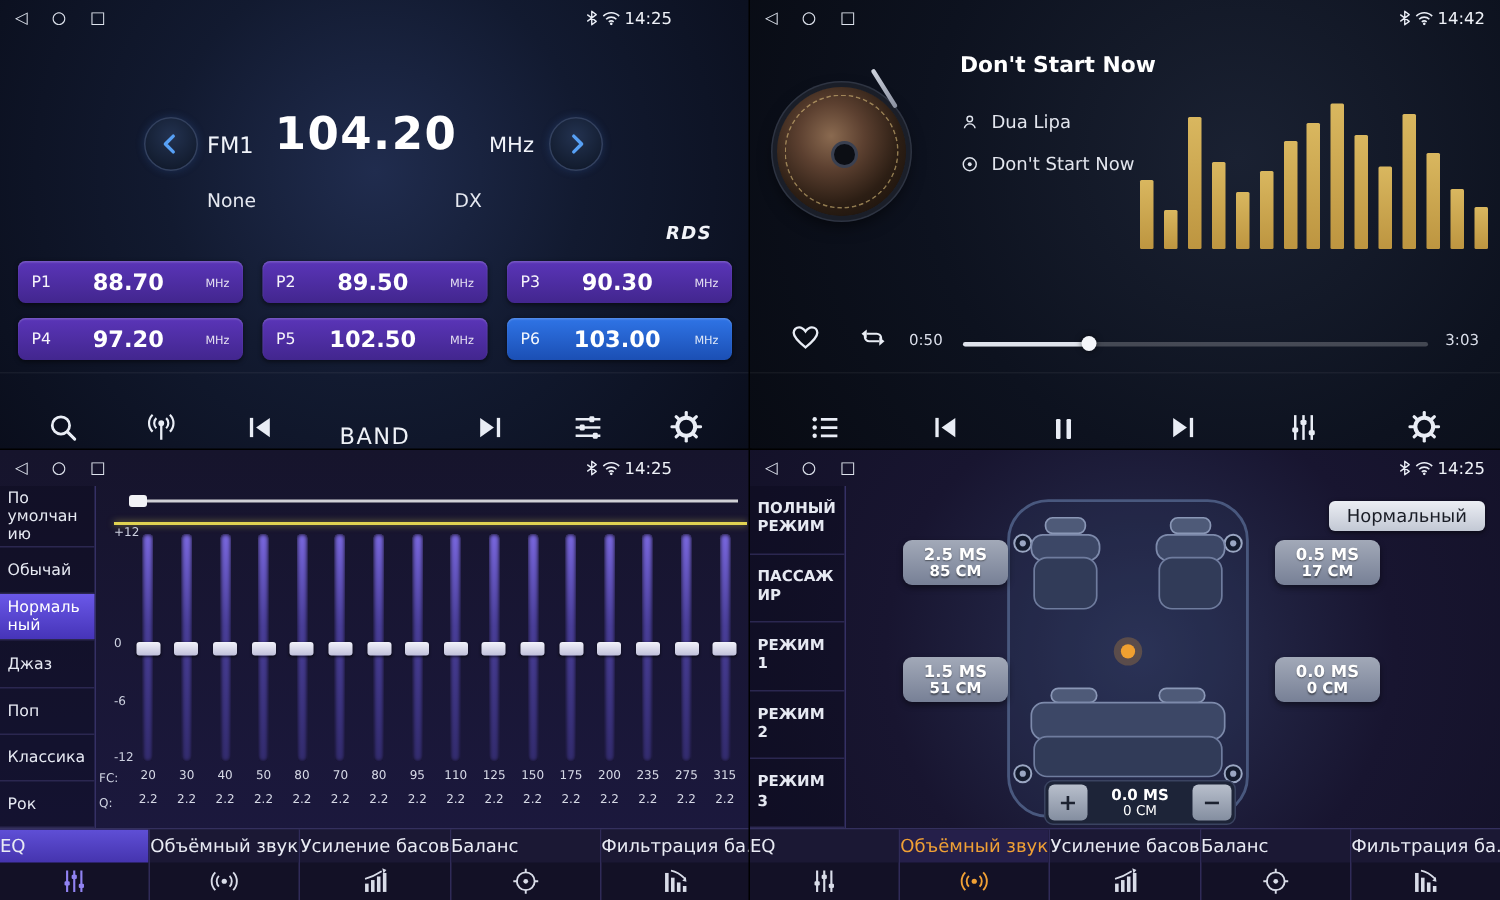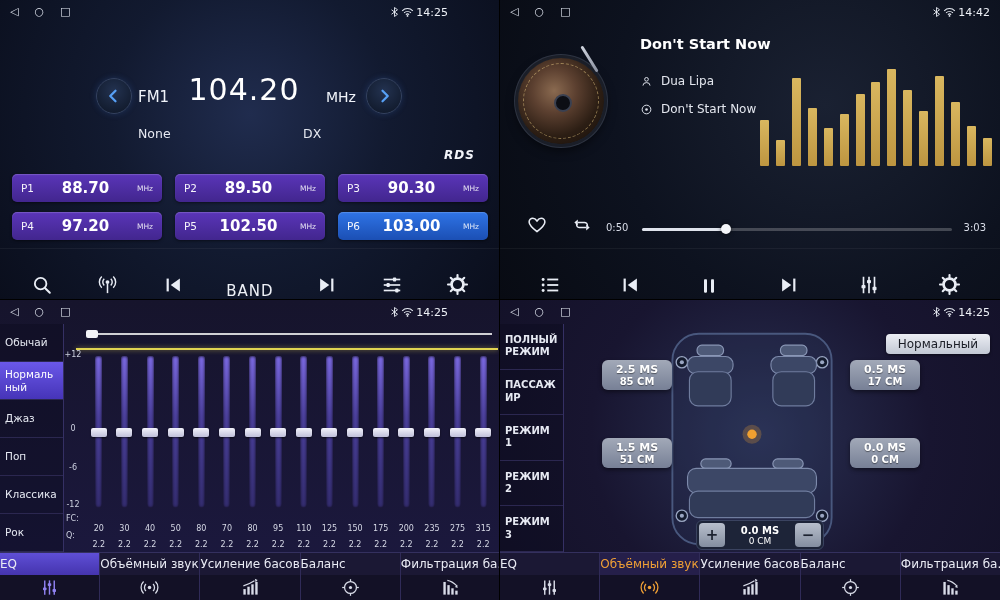--- a/index.html
+++ b/index.html
@@ -25,21 +25,21 @@
     background-image:repeating-linear-gradient(to right,rgba(255,255,255,.8) 0 1px,transparent 1px 30px)}
   .pointer{position:absolute;left:74.5%;top:0;width:3px;height:17px;background:#58a6ff;box-shadow:0 0 8px 2px rgba(88,166,255,.8)}
   .pointer-glow{position:absolute;left:69%;top:0;width:11%;height:17px;background:linear-gradient(90deg,transparent,rgba(80,140,255,.35),transparent)}
   .scale span{position:absolute;top:19px;transform:translateX(-50%);font-size:8.5px;color:#c8cdd9}
   .circle-btn{position:absolute;width:36px;height:36px;border-radius:50%;
     background:radial-gradient(circle at 50% 35%,#233250,#0d1524);
     border:1.5px solid #33415f;display:flex;align-items:center;justify-content:center;
     box-shadow:0 0 6px rgba(60,110,200,.25)}
   .tune-down{left:96px;top:78px}.tune-up{left:366px;top:78px}
   .band-label{position:absolute;left:138px;top:88px;font-size:15px;color:#f0f3f9}
-  .bigfreq{position:absolute;left:178px;top:72px;width:132px;text-align:center;font-size:30px;font-weight:normal;color:#fff;letter-spacing:1px}
+  .bigfreq{position:absolute;left:178px;top:72px;width:132px;text-align:center;font-size:30px;font-weight:bold;color:#fff;letter-spacing:1px}
   .unit-label{position:absolute;left:326px;top:89px;font-size:14px;color:#f0f3f9}
   .stereo-label{position:absolute;left:138px;top:126px;font-size:12.5px;color:#e6e9f1}
   .dx-label{position:absolute;left:303px;top:126px;font-size:12.5px;color:#e6e9f1}
   .rds-badge{position:absolute;left:444px;top:148px;font-size:12px;font-style:italic;font-weight:bold;letter-spacing:1px;color:#f2f4f9}
   .presets{position:absolute;left:12px;top:174px;width:476px;display:grid;grid-template-columns:repeat(3,1fr);grid-template-rows:28px 28px;gap:10px 13px}
   .preset{border-radius:5px;background:linear-gradient(180deg,#5a35b8,#42268e);display:flex;align-items:center;padding:0 9px;color:#fff;box-shadow:inset 0 1px 1px rgba(255,255,255,.18),0 1px 3px rgba(0,0,0,.5)}
   .preset.active{background:linear-gradient(180deg,#2f74e6,#1b4fb4)}
   .pnum{font-size:10.5px;opacity:.95}
   .pfreq{flex:1;text-align:center;font-size:15px;font-weight:bold}
   .punit{font-size:7.5px;opacity:.85}
@@ -83,31 +83,31 @@
   .tabcell.active-purple .tablabel{background:linear-gradient(180deg,#5f4fd6,#4534ae)}
   .tabcell.active-purple .tabicon{color:#9183f2}
   .tabcell.active-orange .tablabel{color:#f0a035;background:#251f4a}
   .tabcell.active-orange .tabicon{color:#f0a035}
 
   
   .eq-main{position:absolute;left:64px;right:0;top:24px;bottom:48px}
   .mini-rail{position:absolute;left:24px;right:8px;top:9px;height:2px;background:rgba(255,255,255,.8)}
   .mini-handle{position:absolute;left:-2px;top:-3px;width:12px;height:8px;background:#f2f2f6;border-radius:2px}
   .curve{position:absolute;left:12px;right:2px;top:24px;height:2px;background:#e0d352;box-shadow:0 0 5px rgba(224,211,82,.6)}
-  .sc{position:absolute;left:0;width:18px;text-align:center;font-size:8px;color:#cdd1e0}
+  .sc{position:absolute;left:12px;width:18px;text-align:left;font-size:8px;color:#cdd1e0}
   .sc0{top:26px}.sc1{top:100px}.sc2{top:139px}.sc3{top:176px}
   .fclab{position:absolute;left:2px;top:186px;height:17px;line-height:17px;font-size:8px;color:#cdd1e0}
   .qlab{position:absolute;left:2px;top:204px;height:16px;line-height:16px;font-size:8px;color:#cdd1e0}
   .bands{position:absolute;left:22px;right:4px;top:32px;display:flex;justify-content:space-between}
   .bandcol{flex:1;display:flex;flex-direction:column;align-items:center}
   .btrack{position:relative;width:7px;height:152px;border-radius:3px;
     background:linear-gradient(180deg,#7a68e0 0%,#4a3f9a 40%,#332c6e 100%);box-shadow:inset 0 0 3px #000}
   .bhandle{position:absolute;top:calc(50% - 4.5px);left:calc(50% - 8px);width:16px;height:9px;border-radius:2px;
     background:linear-gradient(180deg,#f2f2fa,#c0c0da);box-shadow:0 1px 2px rgba(0,0,0,.6)}
-  .bfc{height:17px;line-height:17px;font-size:8px;color:#d6d9e6;margin-top:12px}
+  .bfc{height:17px;line-height:17px;font-size:8px;color:#d6d9e6;margin-top:0}
   .bq{height:16px;line-height:16px;font-size:8px;color:#d6d9e6}
 
   
   .profile-btn{position:absolute;right:10px;top:34px;padding:3px 12px;border-radius:4px;font-size:12px;color:#1a1d26;
     background:linear-gradient(180deg,#eceef4,#c2c8d4);box-shadow:0 1px 3px rgba(0,0,0,.5)}
   .car{position:absolute;left:154px;top:30px;width:196px;height:218px}
   .chip{position:absolute;width:70px;padding:3px 0;border-radius:6px;color:#fff;font-weight:bold;
     background:linear-gradient(180deg,#a2a9b8,#778096);box-shadow:0 2px 4px rgba(0,0,0,.45);text-shadow:0 1px 1px rgba(0,0,0,.45)}
   .chip .l1{font-size:11px}.chip .l2{font-size:10px}
   .chip-fl{left:102px;top:60px}.chip-fr{left:350px;top:60px}
@@ -388,20 +388,21 @@
             <path d="M1.5 4.5 A9 9 0 0 1 14.5 4.5" fill="none" stroke="#e9edf5" stroke-width="1.3"></path>
             <path d="M3.8 7 A6 6 0 0 1 12.2 7" fill="none" stroke="#e9edf5" stroke-width="1.3"></path>
             <path d="M6 9.2 A3 3 0 0 1 10 9.2" fill="none" stroke="#e9edf5" stroke-width="1.3"></path>
             <circle cx="8" cy="10.8" r="1.1" fill="#e9edf5"></circle>
           </svg>
         <span class="time">14:25</span>
       </div>
     </div>
 
     <div class="side">
+      <div class="item">По умолчанию</div>
       <div class="item">Обычай</div>
       <div class="item selected">Нормальный</div>
       <div class="item">Джаз</div>
       <div class="item">Поп</div>
       <div class="item">Классика</div>
       <div class="item">Рок</div>
     </div>
 
     <div class="eq-main">
       <div class="mini-rail">

